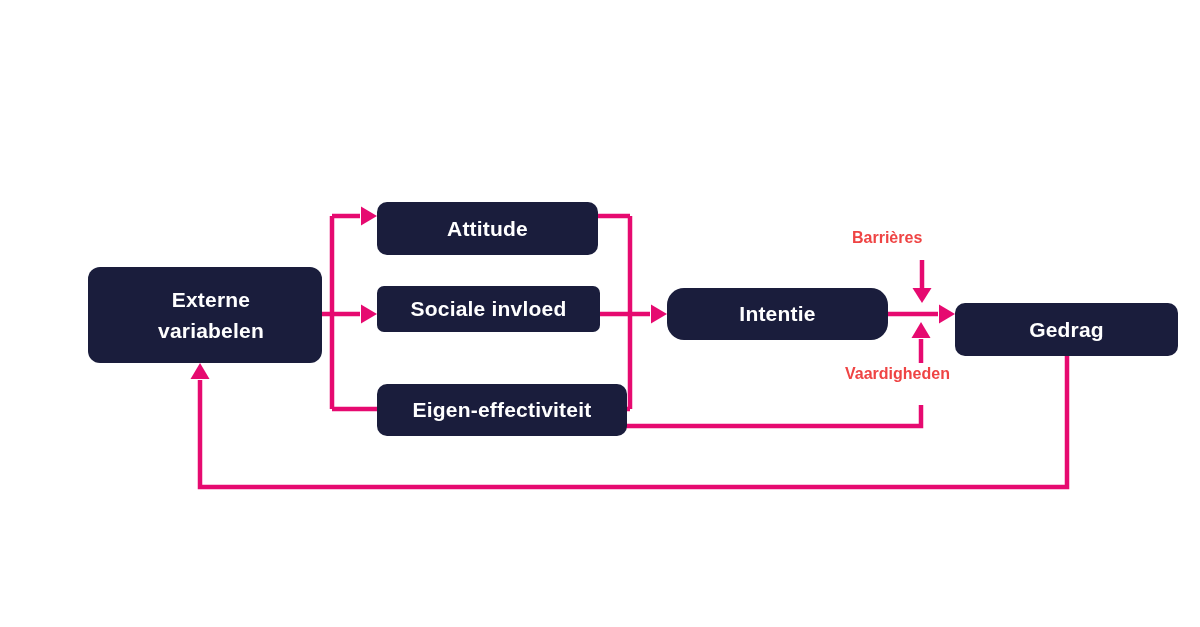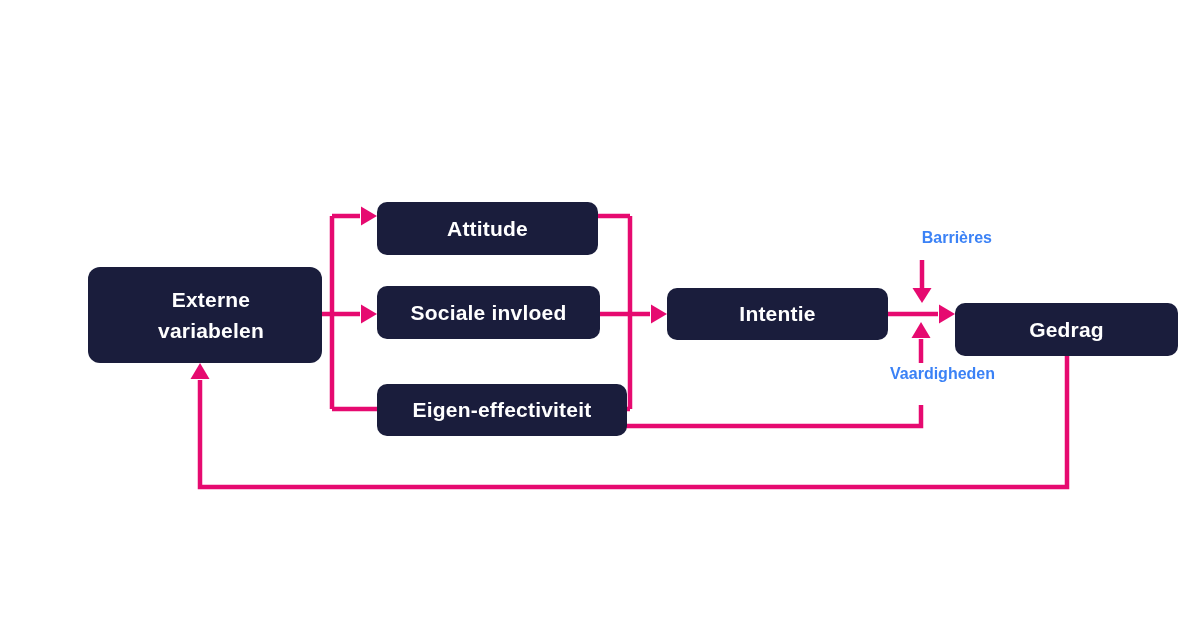--- a/index.html
+++ b/index.html
@@ -31,30 +31,30 @@
     align-items: center;
     justify-content: center;
     font-weight: 700;
     font-size: 21px;
     text-align: center;
     letter-spacing: 0.2px;
   }
   .node-externe      { left: 88px;  top: 267px; width: 222px; height: 96px; border-radius: 12px; padding-left: 12px; }
   .node-externe .node-label { max-width: 130px; line-height: 1.5; }
   .node-attitude     { left: 377px; top: 189px; width: 221px; height: 53px; margin-top: 13px; }
-  .node-sociale      { left: 377px; top: 286px; width: 223px; height: 53px; }
+  .node-sociale      { left: 377px; top: 286px; width: 223px; height: 46px; border-radius: 7px; }
   .node-eigen        { left: 377px; top: 384px; width: 250px; height: 52px; }
-  .node-intentie     { left: 667px; top: 288px; width: 221px; height: 52px; }
+  .node-intentie     { left: 667px; top: 288px; width: 221px; height: 52px; border-radius: 17px; }
   .node-gedrag       { left: 955px; top: 287px; width: 223px; height: 53px; margin-top: 16px; }
   .annotation {
     position: absolute;
-    color: #3b82f6;
+    color: #ef4444;
     font-weight: 700;
     font-size: 16px;
-    text-align: right;
+    text-align: left;
     line-height: 20px;
   }
   .annotation-barrieres    { left: 852px; top: 228px; width: 140px; }
   .annotation-vaardigheden { left: 845px; top: 364px; width: 150px; }
 </style>
 </head>
 <body>
 
 <div class="canvas">
 

